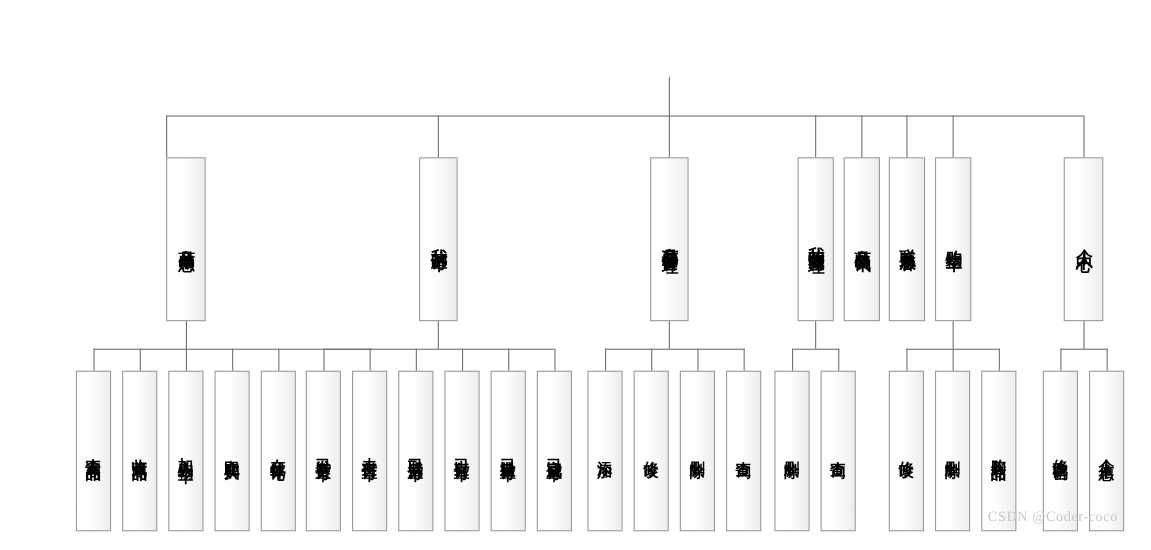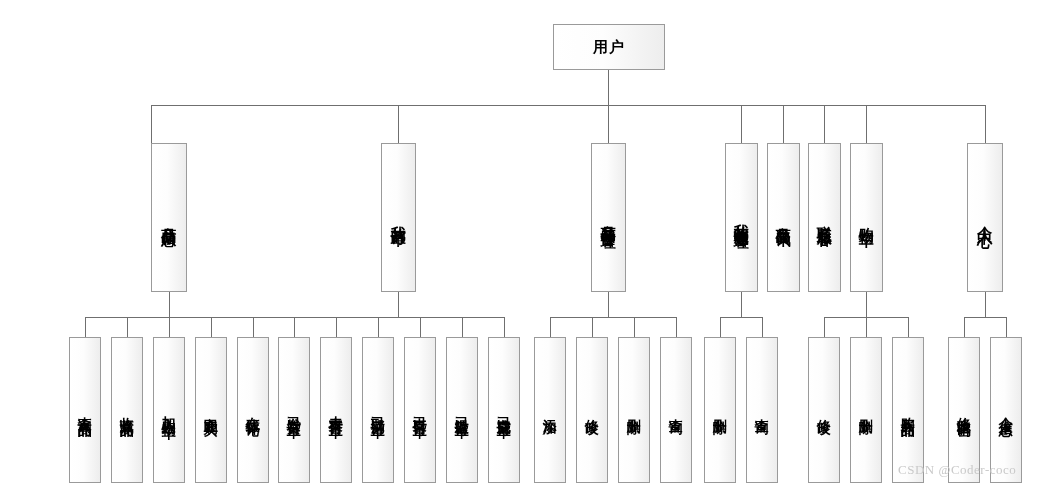--- a/index.html
+++ b/index.html
@@ -69,23 +69,20 @@
     white-space: nowrap;
     z-index: 5;
     font-family: "Liberation Serif", "DejaVu Serif", serif;
   }
 </style>
 </head>
 <body>
 
 <div id="canvas">
 
-  <div class="node horiz" style="left:553px; top:24px; width:112px; height:46px;">
-    <span class="lbl">用户</span>
-  </div>
 
   <div class="line v" style="left:608px; top:70px; width:1px; height:35px;"></div>
 
   <div class="line h" style="left:151px; top:105px; width:834px; height:1px;"></div>
 
   <div class="line v" style="left:151px; top:105px; height:38px;"></div>
   <div class="line v" style="left:398px; top:105px; height:38px;"></div>
   <div class="line v" style="left:608px; top:105px; height:38px;"></div>
   <div class="line v" style="left:741px; top:105px; height:38px;"></div>
   <div class="line v" style="left:783px; top:105px; height:38px;"></div>

